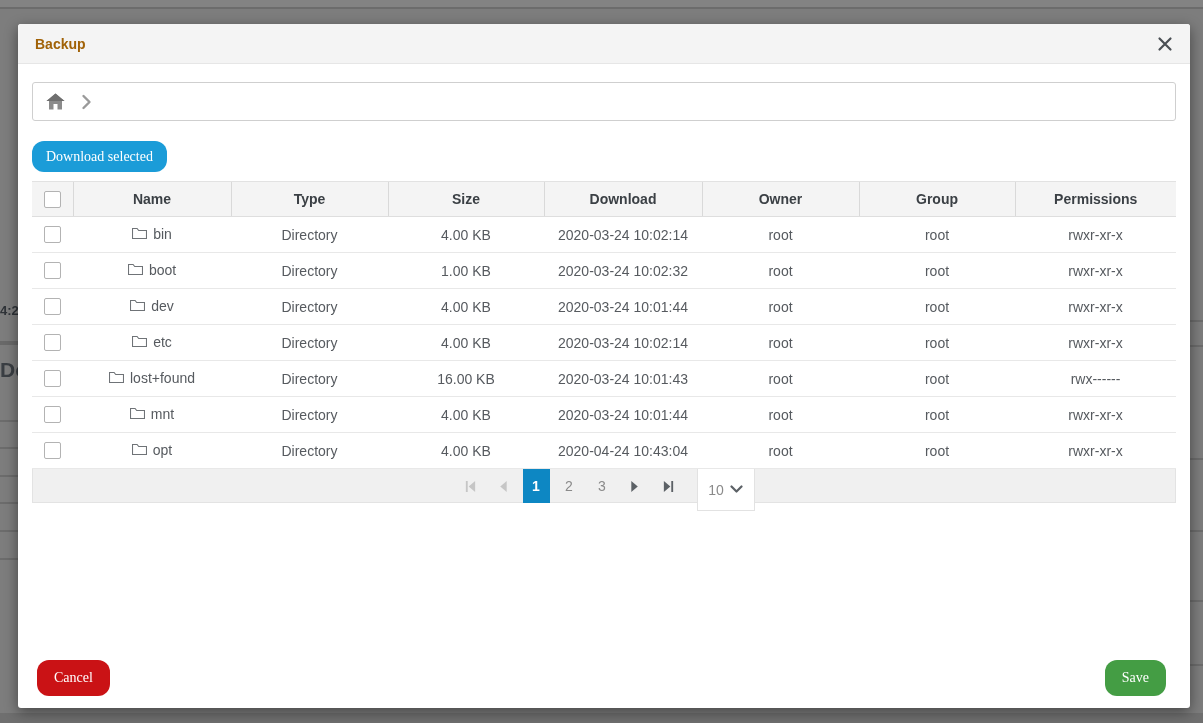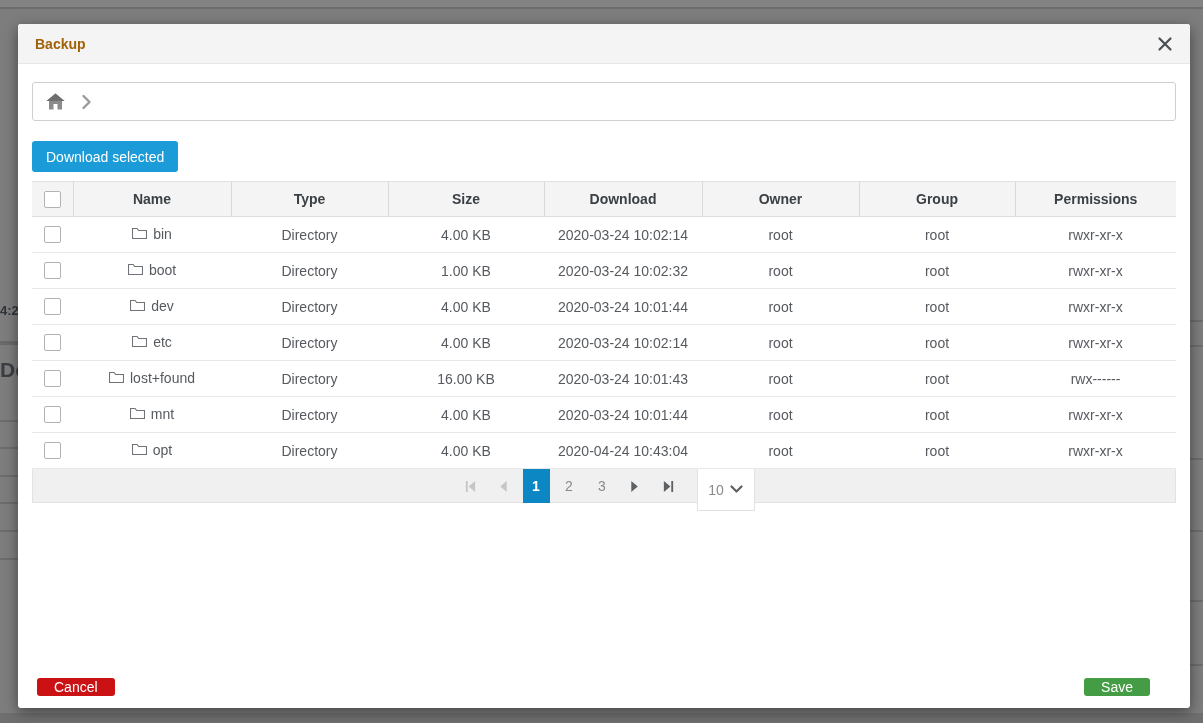--- a/index.html
+++ b/index.html
@@ -22,22 +22,22 @@
   .modal-header { height:40px; background:#f4f4f4; border-bottom:1px solid #e6e6e6;
     border-radius:3px 3px 0 0; display:flex; align-items:center; padding:0 17px; }
   .modal-title { font-size:14px; font-weight:bold; color:#a16207; }
   .close-btn { margin-left:auto; cursor:pointer; display:flex; align-items:center; }
 
   .modal-body { padding:0 14px; }
 
   .breadcrumb { margin-top:18px; height:39px; border:1px solid #cfcfcf; border-radius:3px;
     display:flex; align-items:center; padding:0 13px; gap:16px; }
 
-  .btn { border:none; border-radius:3px; font-size:14px; color:#fff; cursor:pointer;
-    font-family:Liberation Sans, sans-serif; }
+  .btn { border:none; border-radius:12px; font-size:14px; color:#fff; cursor:pointer;
+    font-family:Liberation Serif, serif; }
   .btn-download { margin-top:20px; height:31px; padding:0 14px; }
 
   table { margin-top:9px; width:1144px; border-collapse:collapse; table-layout:fixed; font-size:14px; }
   col.c0 { width:41px; } col.c1 { width:158px; } col.c2 { width:157px; }
   col.c3 { width:156px; } col.c4 { width:158px; } col.c5 { width:157px; }
   col.c6 { width:156px; } col.c7 { width:161px; }
   thead th { background:#f4f4f4; height:35px; font-weight:bold; color:#3b4045;
     border-top:1px solid #e2e2e2; border-bottom:1px solid #dedede; text-align:center; }
   thead th + th { border-left:1px solid #d9d9d9; }
   tbody td { height:36px; border-bottom:1px solid #e8e8e8; color:#565a5f; text-align:center; }
@@ -49,23 +49,23 @@
   .pagination { width:1144px; height:34px; background:#f0f0f0; border:1px solid #e3e3e3;
     border-top:none; display:flex; align-items:flex-start; justify-content:center; }
   .pg-item { width:27px; height:34px; display:flex; align-items:center; justify-content:center;
     margin:0 3px; font-size:14px; color:#8a8a8a; cursor:pointer; }
   .pg-item.active-page { color:#fff; font-weight:bold; }
   .pg-size { margin-left:12px; width:58px; height:42px; background:#fff;
     border:1px solid #e2e2e2; border-top:none; display:flex; align-items:center;
     justify-content:center; gap:6px; font-size:14px; color:#8a8a8a; cursor:pointer; }
 
   
-  .footer-btn { position:absolute; bottom:12px; height:18px; padding:0 17px; }
+  .footer-btn { position:absolute; bottom:12px; height:36px; padding:0 17px; }
   .btn-cancel { left:19px; }
-  .btn-save { right:40px; }
+  .btn-save { right:24px; }
 
   svg { display:block; }
 </style>
 </head>
 <body>
 
 <div class="backdrop">
   <div class="topstrip"></div>
   <span class="bg-frag-text frag-small">4:2</span>
   <div class="bg-band"></div>

